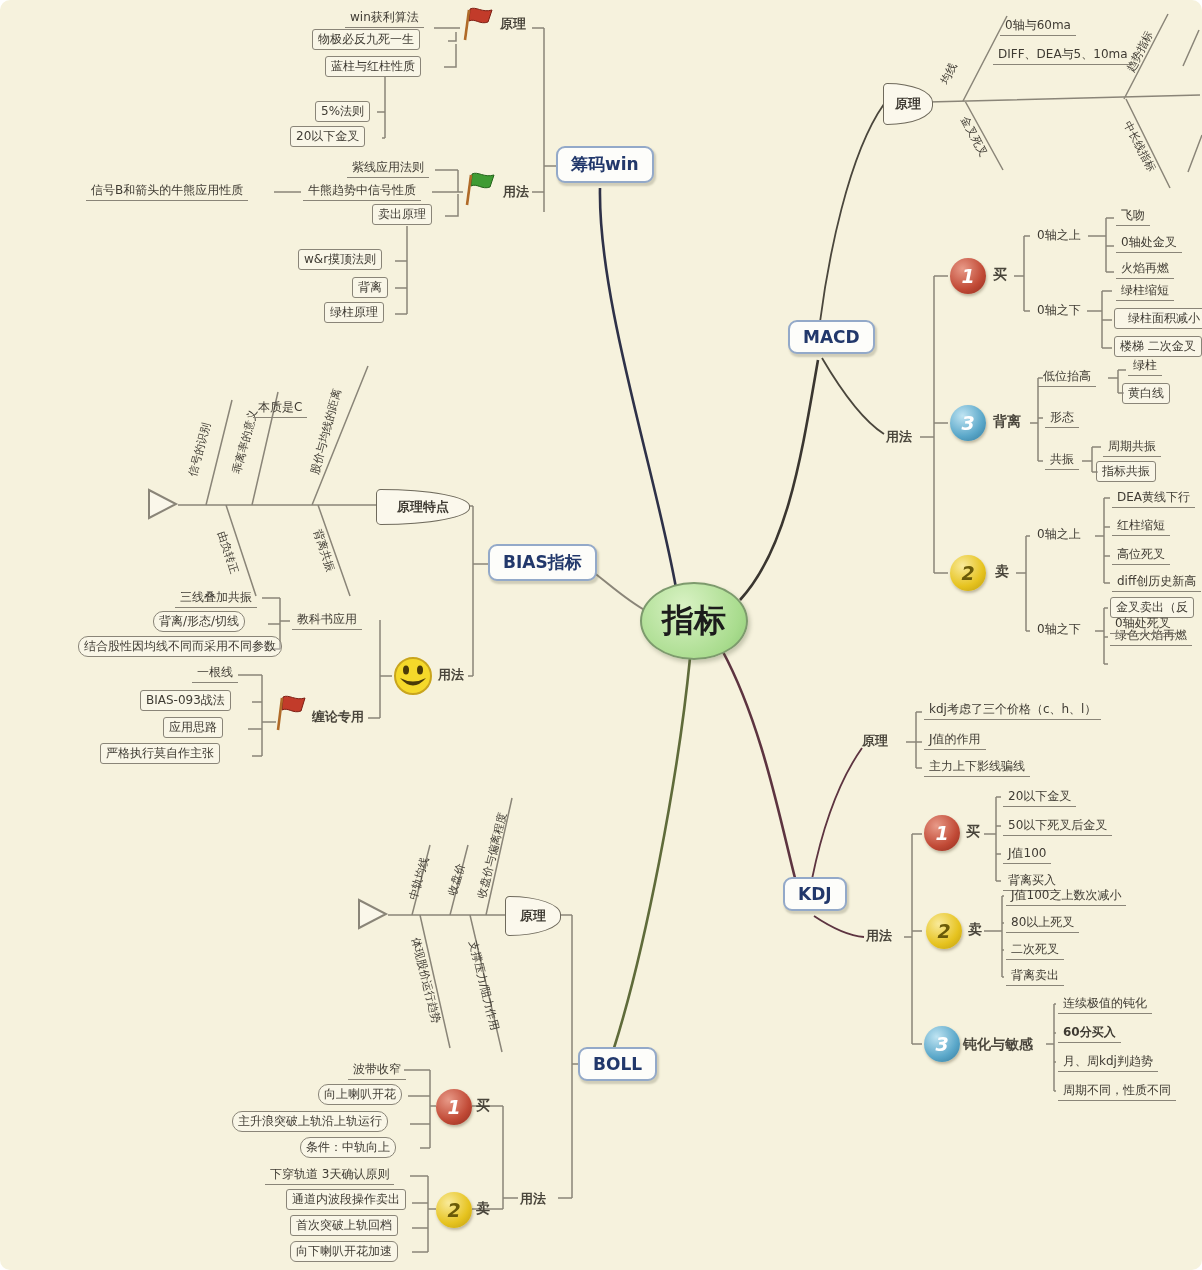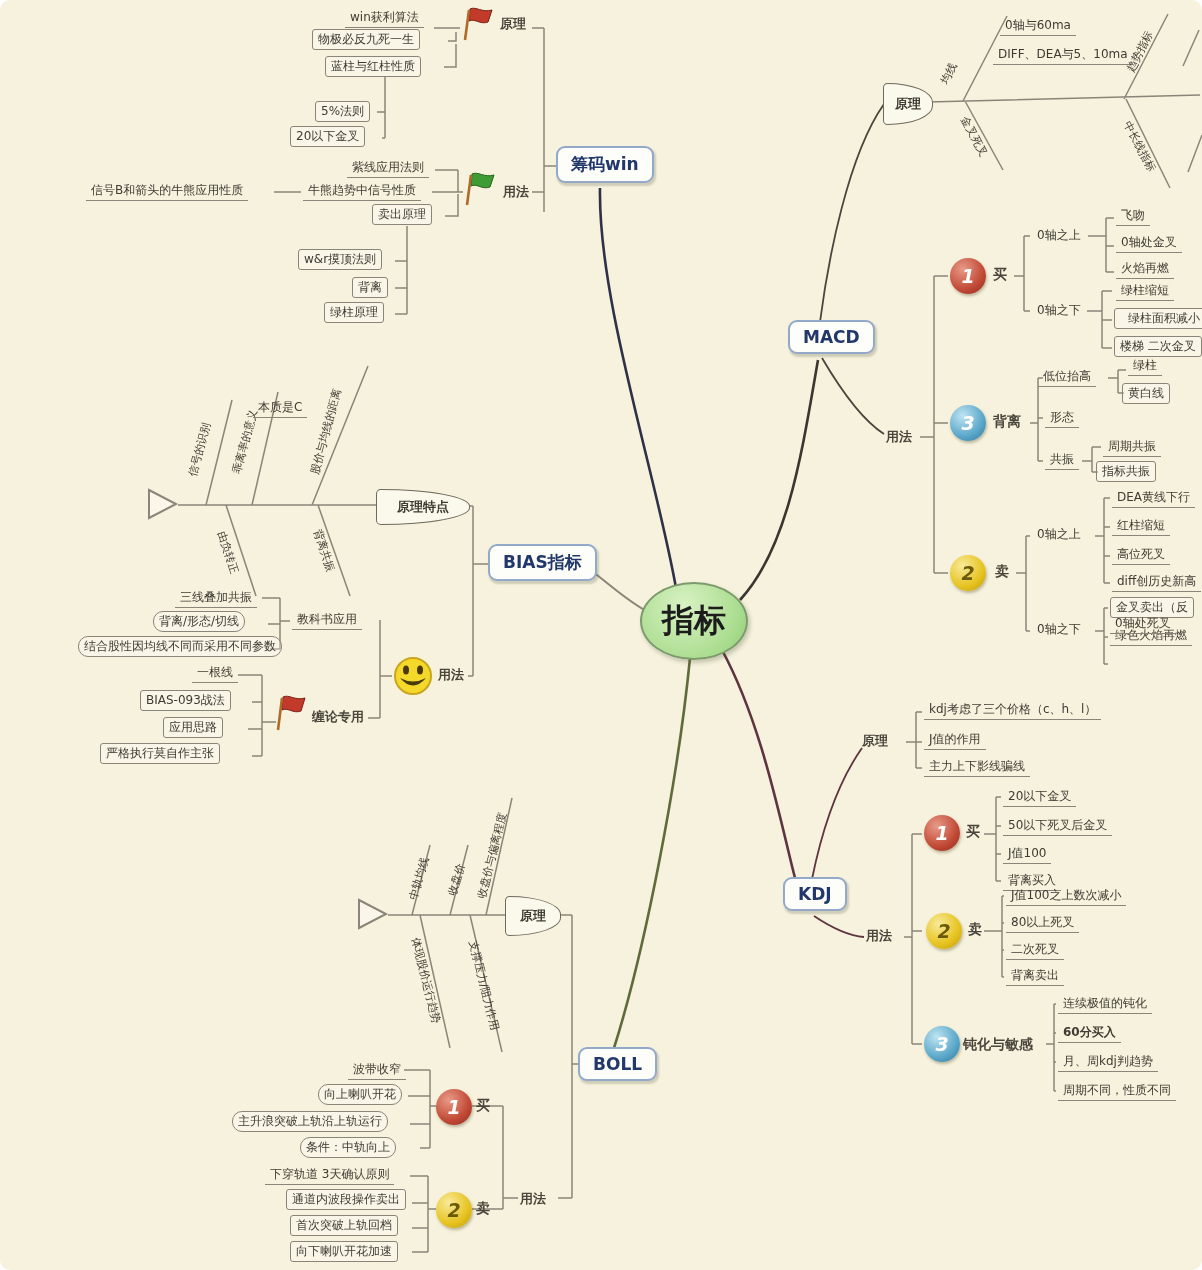--- a/index.html
+++ b/index.html
@@ -210,15 +210,15 @@
   <div class="it u" style="left:348px;top:1060px;">波带收窄</div>
   <div class="it br" style="left:318px;top:1084px;">向上喇叭开花</div>
   <div class="it br" style="left:232px;top:1111px;">主升浪突破上轨沿上轨运行</div>
   <div class="it br" style="left:300px;top:1137px;">条件：中轨向上</div>
 
   <div class="num num-yellow" style="left:436px;top:1192px;">2</div>
   <div class="numlab" style="left:476px;top:1200px;">卖</div>
   <div class="it u" style="left:265px;top:1165px;">下穿轨道 3天确认原则</div>
   <div class="it b" style="left:286px;top:1189px;">通道内波段操作卖出</div>
   <div class="it b" style="left:290px;top:1215px;">首次突破上轨回档</div>
-  <div class="it b" style="left:290px;top:1241px;">向下喇叭开花加速</div>
+  <div class="it b" style="left:290px;top:1241px;border-radius:6px;">向下喇叭开花加速</div>
 
 </div>
 
 </body></html>

